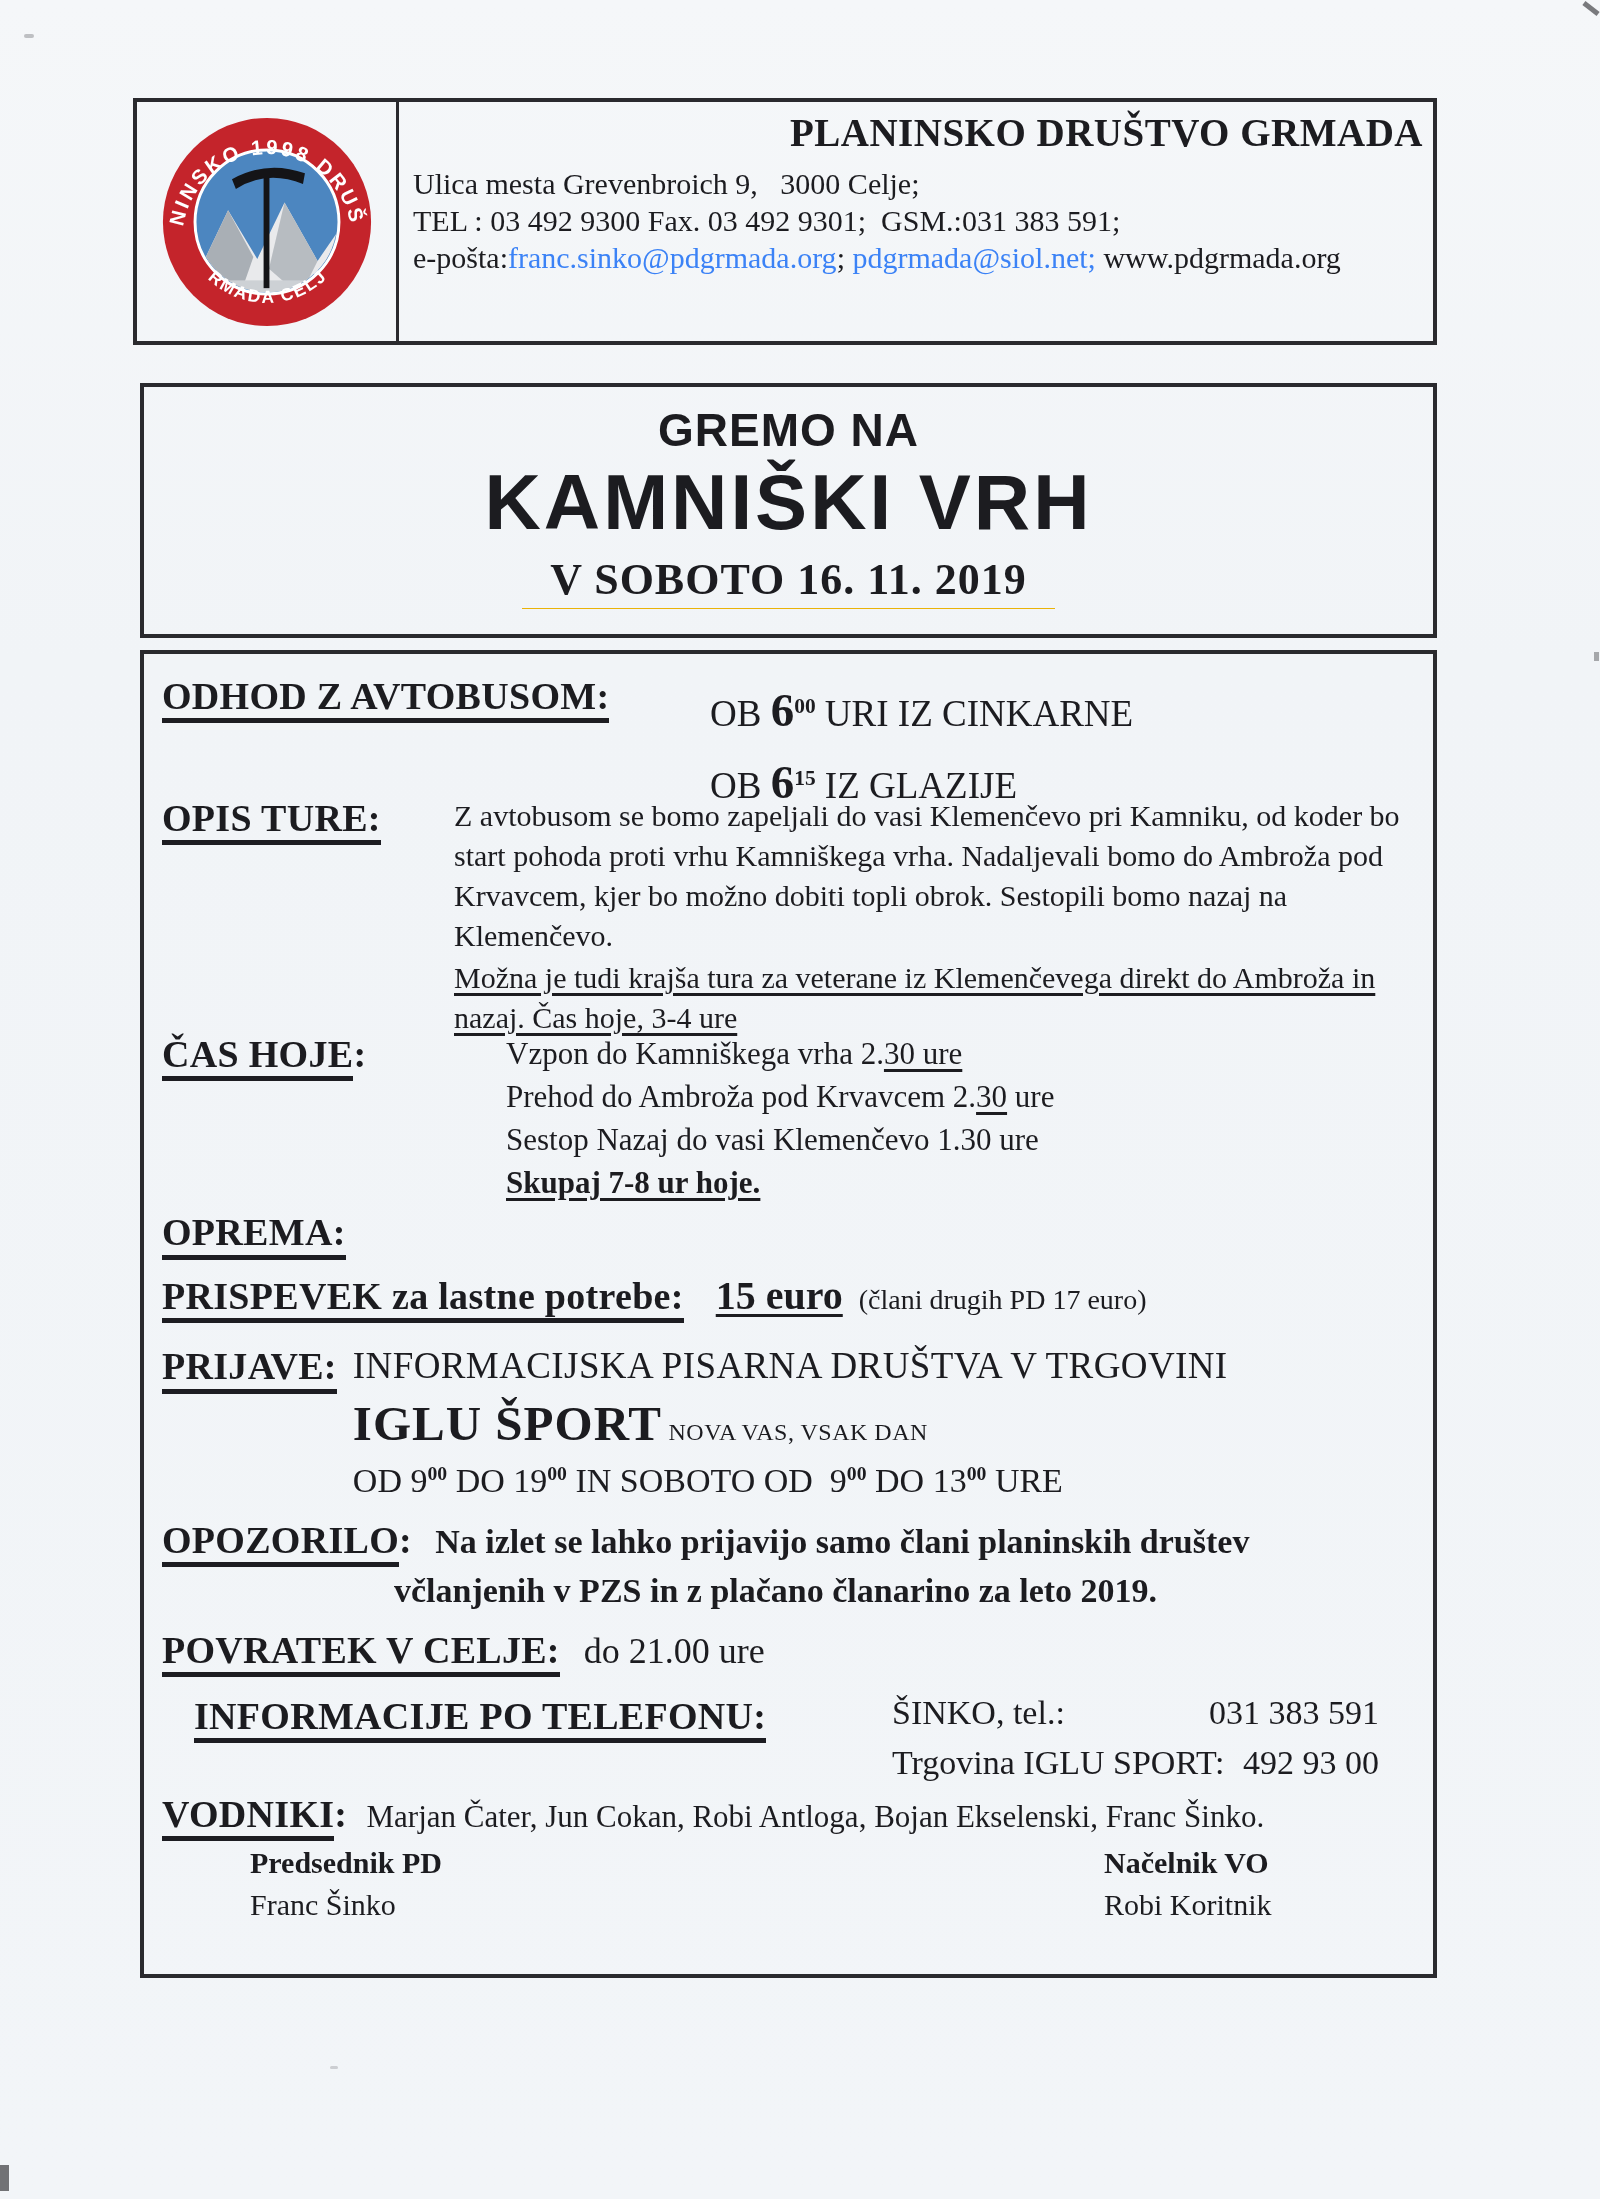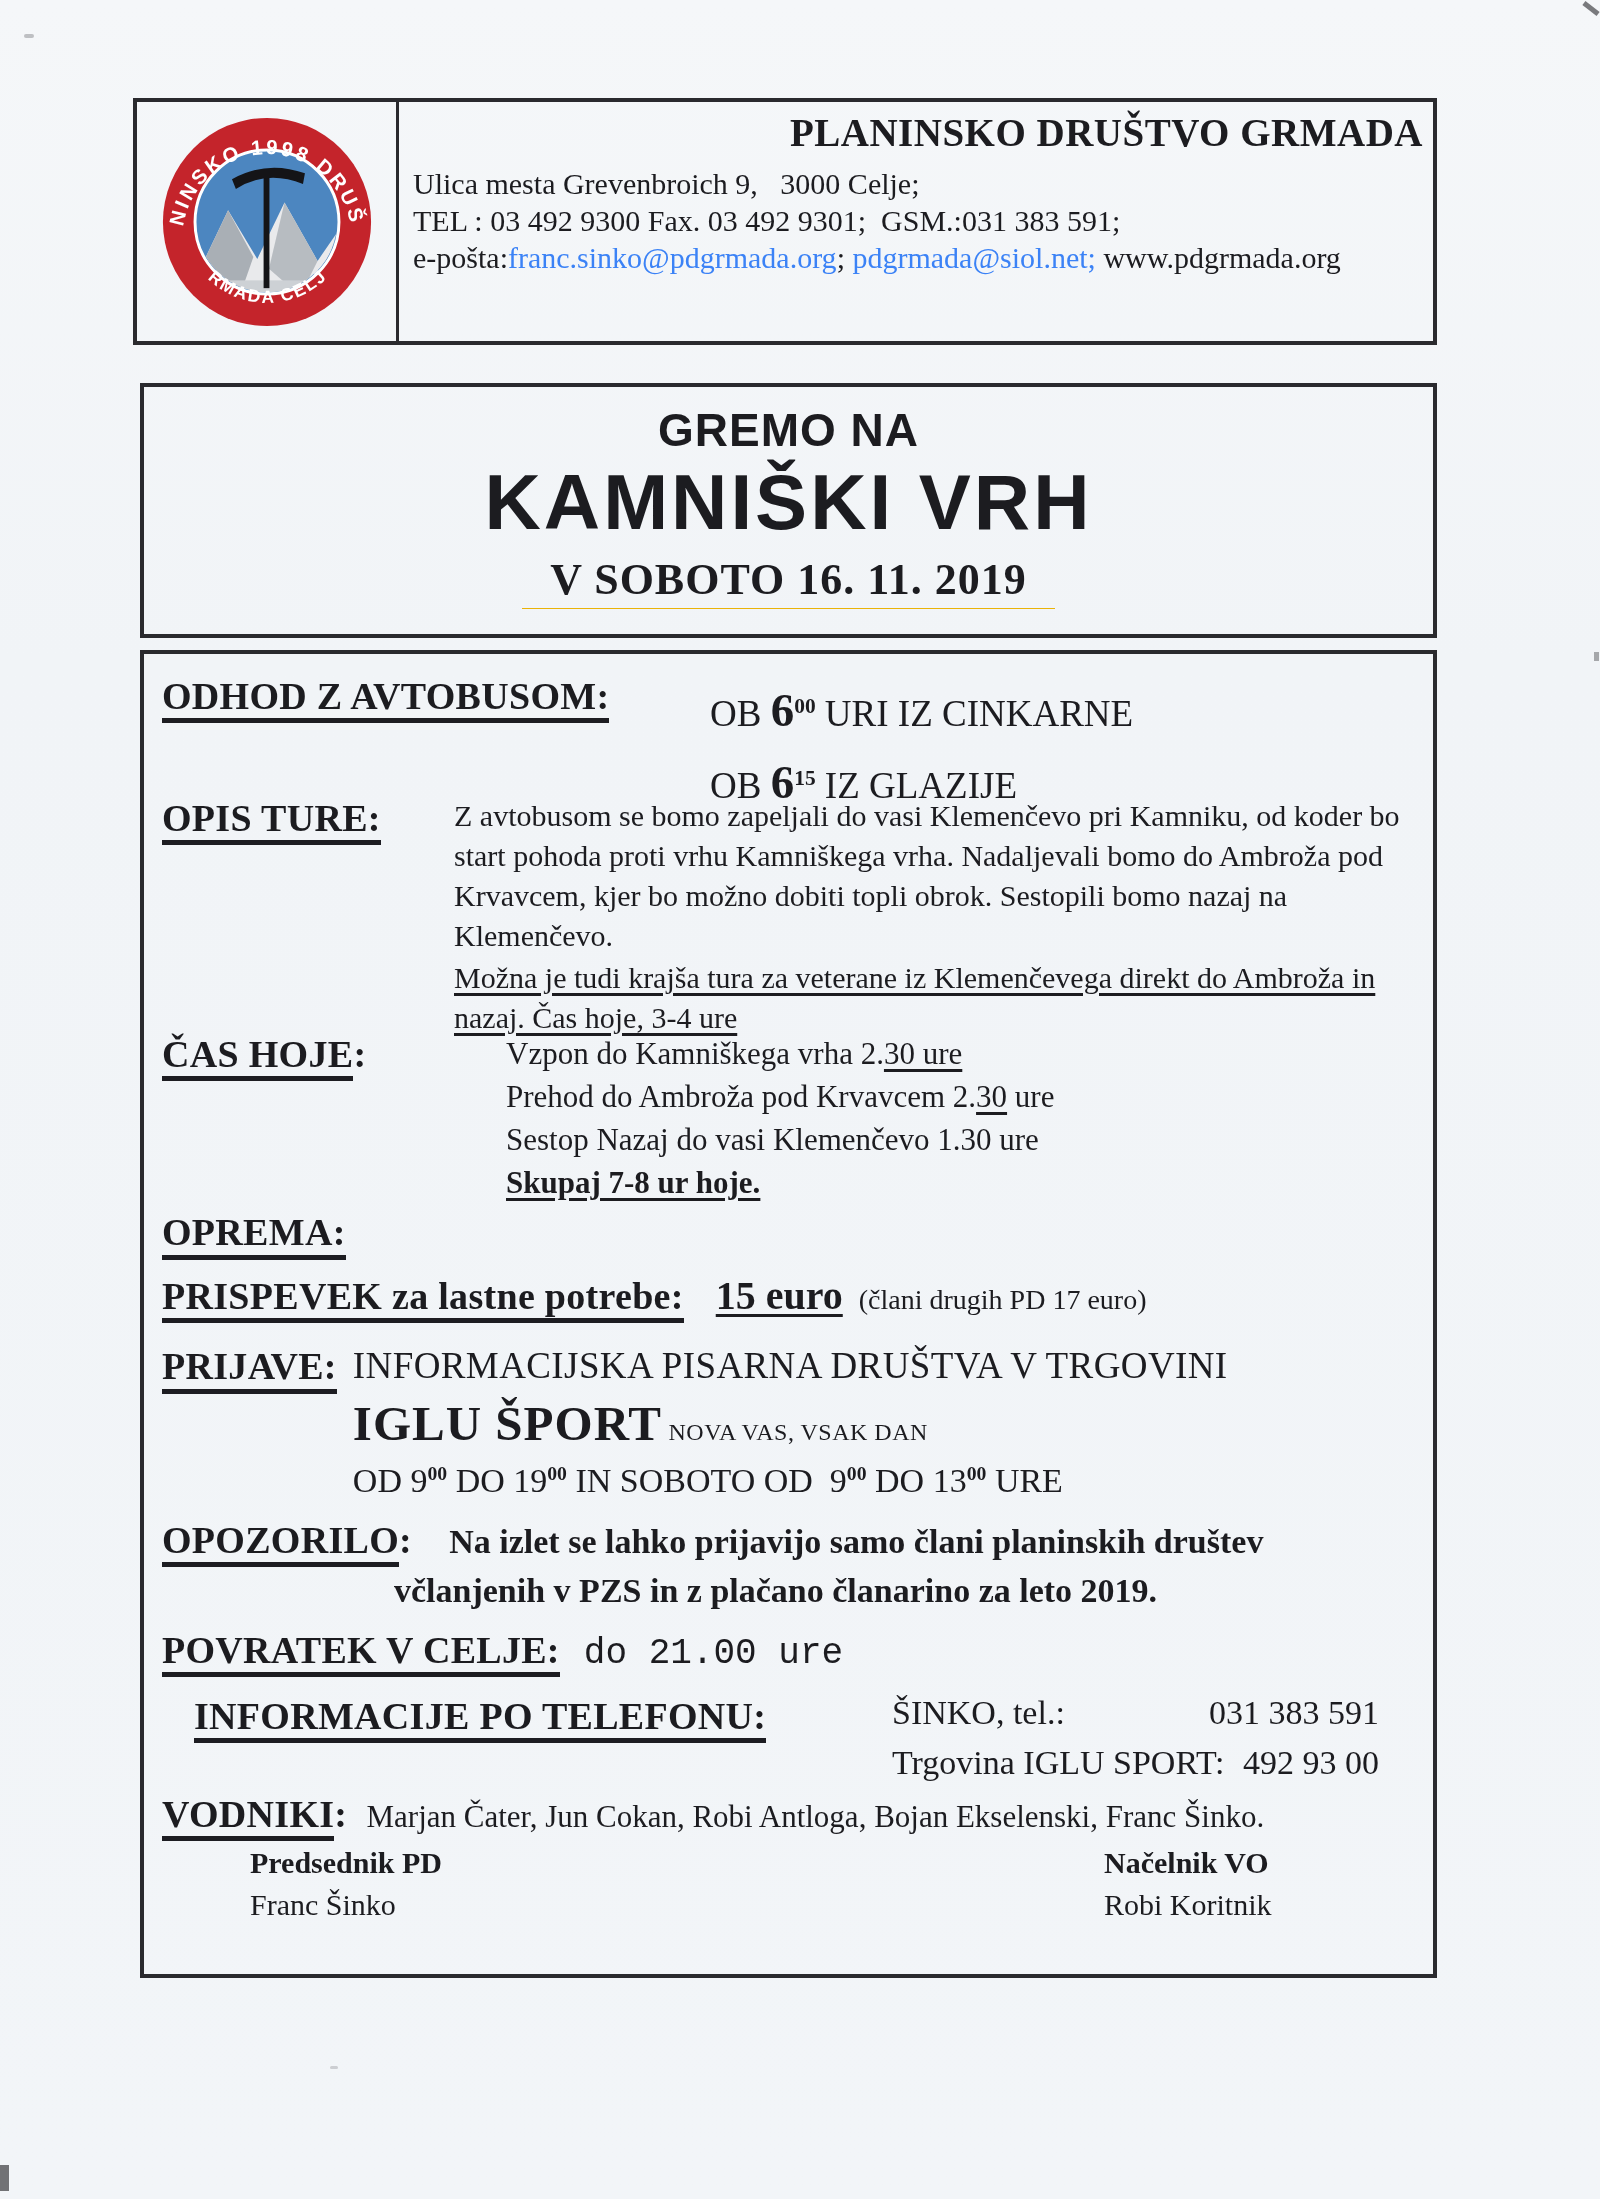--- a/index.html
+++ b/index.html
@@ -51,24 +51,24 @@
   .prispevek-amount { font-weight:bold; font-size:40px; margin-left:28px; }
   .prispevek-note { font-size:28px; margin-left:12px; }
   .sec-prijave { top:690px; }
   .prijave-block { margin-left:16px; }
   .prijave-l1 { font-size:37px; letter-spacing:0.4px; }
   .prijave-shop { font-weight:bold; font-size:49px; letter-spacing:1px; }
   .prijave-shop-rest { font-size:24px; letter-spacing:0.5px; }
   .prijave-l2 { margin-top:8px; }
   .prijave-l3 { font-size:34px; margin-top:10px; }
   .sec-opozorilo { top:864px; font-size:34px; }
-  .opoz-text { font-weight:bold; margin-left:28px; font-size:34px; }
+  .opoz-text { font-weight:bold; margin-left:14px; font-size:34px; }
   .opoz-l2 { font-weight:bold; margin-left:232px; margin-top:10px; font-size:34px; }
   .sec-povratek { top:974px; }
-  .povratek-text { font-size:36px; margin-left:20px;font-family:Liberation Mono, monospace; }
+  .povratek-text { font-size:36px; margin-left:20px; }
   .sec-info { top:1040px;margin-left:32px; }
   .info-line { position:relative; height:50px; font-size:34px; }
   .info-name { position:absolute; left:698px; }
   .info-num { position:absolute; right:28px; }
   .sec-vodniki { top:1138px; }
   .vodniki-names { font-size:31px; margin-left:10px; }
   .sec-sig { top:1192px; font-size:30px; }
   .sig-left { position:absolute; left:88px; top:0; }
   .sig-right { position:absolute; left:942px; top:0; }
   .sig-title { font-weight:bold; margin-bottom:8px; }

